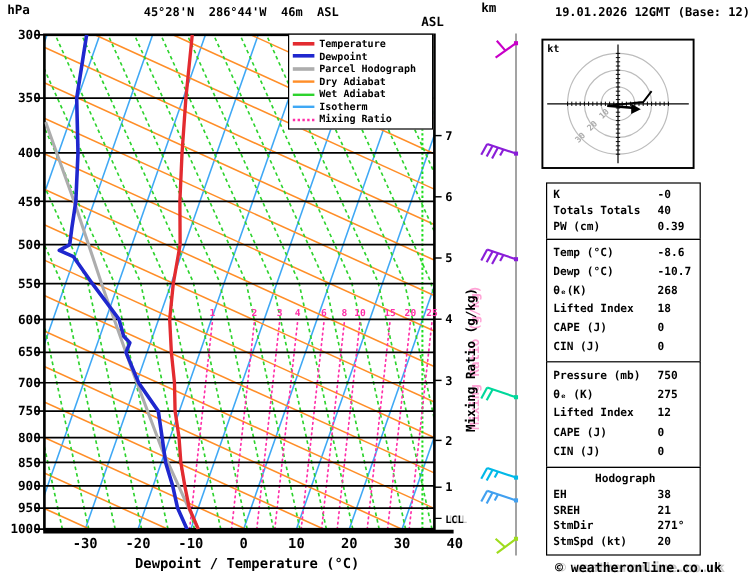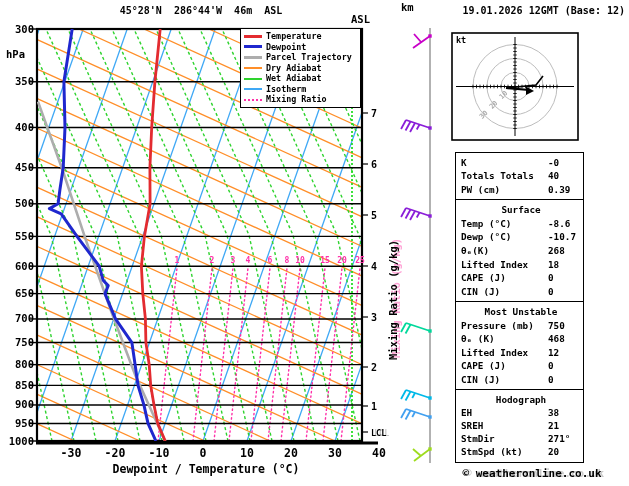--- a/index.html
+++ b/index.html
@@ -1,19 +1,19 @@
 <!DOCTYPE html>
 <html><head>
 <meta charset="utf-8">
 <style>
   html,body{margin:0;padding:0;background:#fff;}
   .stage{position:relative;width:629px;height:486px;background:#fff;overflow:hidden;
          font-family:"DejaVu Sans Mono",monospace;}
   .t{position:absolute;color:#000;white-space:pre;}
-  .hpa{left:6px;top:3px;font-size:10.5px;font-weight:700;margin-top:45px;}
+  .hpa{left:6px;top:3px;font-size:10.5px;font-weight:700;}
   .title{left:48px;top:5px;width:306px;text-align:center;font-size:10px;font-weight:700;}
   .km{left:361px;top:1px;font-size:10.5px;font-weight:700;padding-left:40px;}
   .asl{left:351px;top:13px;font-size:10.5px;font-weight:700;}
   .date{left:403px;top:5px;width:222px;text-align:right;font-size:10px;font-weight:700;}
   .xtitle{left:40px;top:462px;width:332px;text-align:center;font-size:11.5px;font-weight:700;}
   .copyright{left:440px;top:467px;width:184px;text-align:center;font-size:11px;font-weight:700;
              text-shadow:2.5px 0 0 #c9c9c9;}
   svg{position:absolute;left:0;top:0;}
   
   .legend{position:absolute;left:240px;top:28px;width:121px;height:80px;background:#fff;
@@ -359,21 +359,21 @@
       <div class="lrow">
         <div class="lline" style="border-top: 3px solid rgb(227, 43, 48);"></div>
         <span class="llab">Temperature</span>
       </div>
       <div class="lrow">
         <div class="lline" style="border-top: 3px solid rgb(31, 39, 206);"></div>
         <span class="llab">Dewpoint</span>
       </div>
       <div class="lrow">
         <div class="lline" style="border-top: 3px solid rgb(173, 173, 173);"></div>
-        <span class="llab">Parcel Trajectory</span>
+        <span class="llab">Parcel Hodograph</span>
       </div>
       <div class="lrow">
         <div class="lline" style="border-top: 2px solid rgb(255, 142, 40);"></div>
         <span class="llab">Dry Adiabat</span>
       </div>
       <div class="lrow">
         <div class="lline" style="border-top: 2px solid rgb(46, 211, 46);"></div>
         <span class="llab">Wet Adiabat</span>
       </div>
       <div class="lrow">
@@ -395,21 +395,20 @@
         <div class="prow">
           <span class="plab">Totals Totals</span>
           <span class="pval">40</span>
         </div>
         <div class="prow">
           <span class="plab">PW (cm)</span>
           <span class="pval">0.39</span>
         </div>
       </div>
       <div class="pbox pb2">
-        <div class="phead">Surface</div>
         <div class="prow">
           <span class="plab">Temp (°C)</span>
           <span class="pval">-8.6</span>
         </div>
         <div class="prow">
           <span class="plab">Dewp (°C)</span>
           <span class="pval">-10.7</span>
         </div>
         <div class="prow">
           <span class="plab">θₑ(K)</span>
@@ -422,28 +421,27 @@
         <div class="prow">
           <span class="plab">CAPE (J)</span>
           <span class="pval">0</span>
         </div>
         <div class="prow">
           <span class="plab">CIN (J)</span>
           <span class="pval">0</span>
         </div>
       </div>
       <div class="pbox pb3">
-        <div class="phead">Most Unstable</div>
         <div class="prow">
           <span class="plab">Pressure (mb)</span>
           <span class="pval">750</span>
         </div>
         <div class="prow">
           <span class="plab">θₑ (K)</span>
-          <span class="pval">468</span>
+          <span class="pval">275</span>
         </div>
         <div class="prow">
           <span class="plab">Lifted Index</span>
           <span class="pval">12</span>
         </div>
         <div class="prow">
           <span class="plab">CAPE (J)</span>
           <span class="pval">0</span>
         </div>
         <div class="prow">

